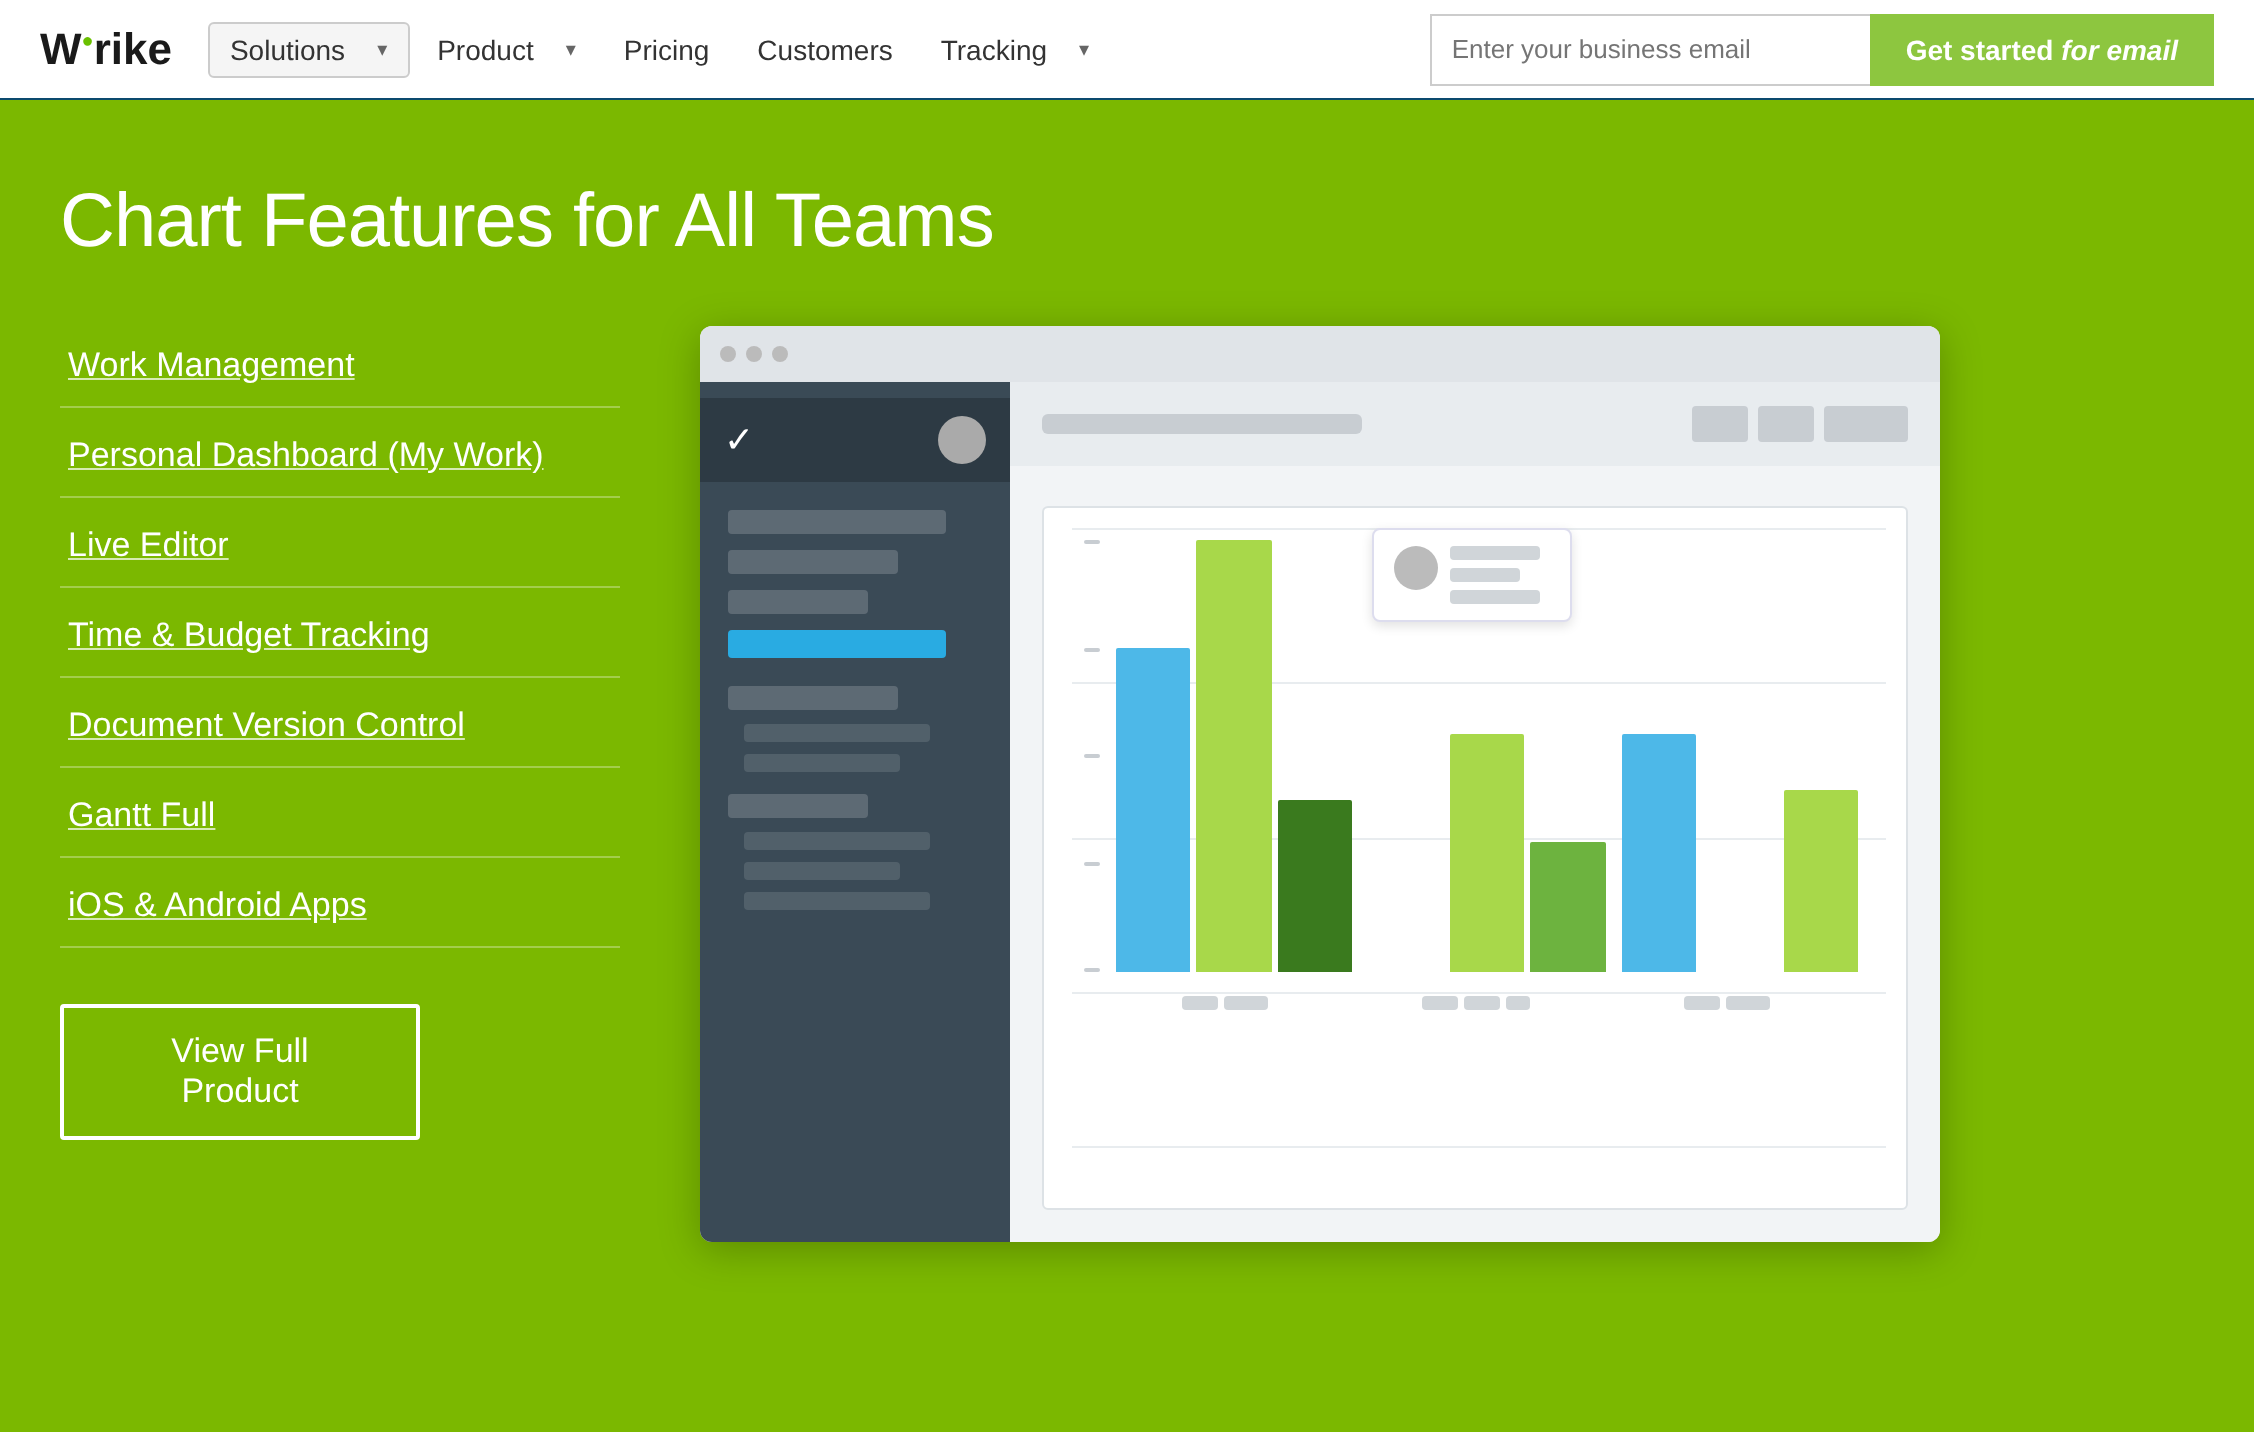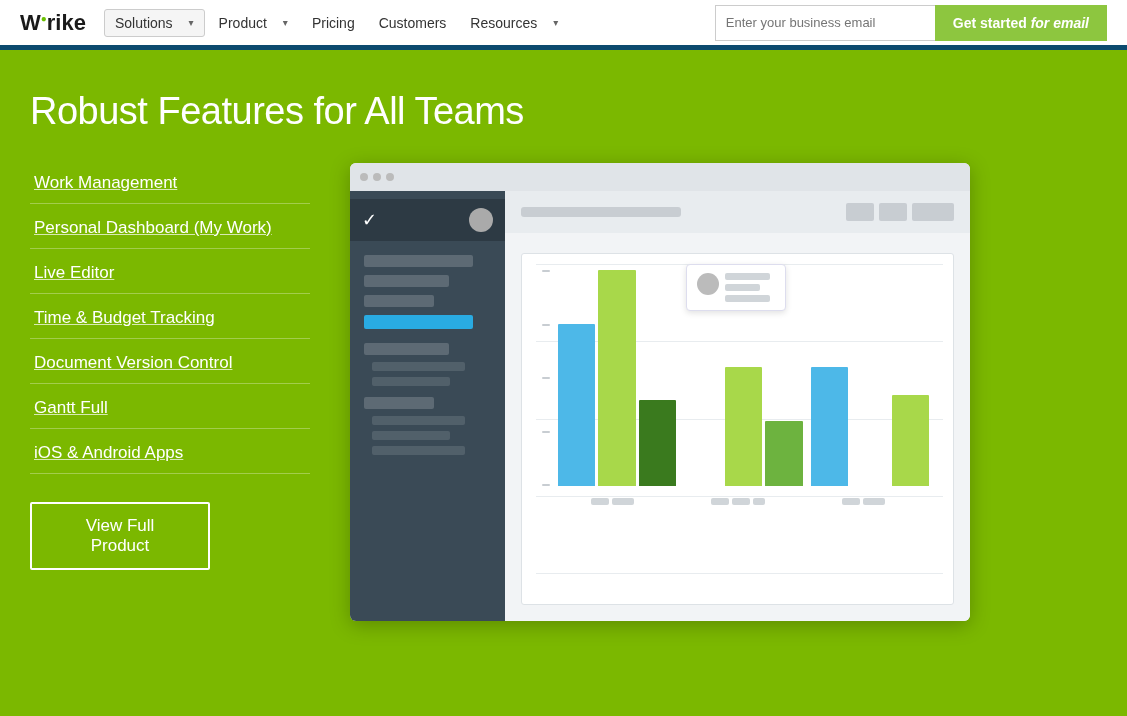--- a/index.html
+++ b/index.html
@@ -5,21 +5,21 @@
     * { margin: 0; padding: 0; box-sizing: border-box; }
     body { font-family: 'Arial', sans-serif; width: 1127px; min-height: 716px; overflow-x: hidden; }
 
     
     nav {
       background: #fff;
       height: 50px;
       display: flex;
       align-items: center;
       padding: 0 20px;
-      border-bottom: 5px solid #0c4a6e;
+      border-bottom: 1px solid #0c4a6e;
       position: relative;
       z-index: 10;
     }
     .nav-logo {
       display: flex;
       align-items: center;
       margin-right: 18px;
     }
     .nav-logo-text {
       font-size: 22px;
@@ -371,34 +371,34 @@
       <span>Product</span>
       <span class="chevron">▾</span>
     </div>
     <div class="nav-item">
       <span>Pricing</span>
     </div>
     <div class="nav-item">
       <span>Customers</span>
     </div>
     <div class="nav-item">
-      <span>Resources</span>
+      <span>Tracking</span>
       <span class="chevron">▾</span>
     </div>
   </div>
   <div class="nav-right">
     <input class="email-input" type="email" placeholder="Enter your business email" style="">
     <button class="cta-btn">
       <span style="font-weight:bold;">Get started </span><em>for email</em>
     </button>
   </div>
 </nav>
 
 <div class="main-content">
-  <h1 class="page-title">Robust Features for All Teams</h1>
+  <h1 class="page-title">Chart Features for All Teams</h1>
 
   <div class="content-layout">
 
     <div class="feature-list">
       <div class="feature-item">Work Management</div>
       <div class="feature-item">Personal Dashboard (My Work)</div>
       <div class="feature-item">Live Editor</div>
       <div class="feature-item">Time &amp; Budget Tracking</div>
       <div class="feature-item">Document Version Control</div>
       <div class="feature-item">Gantt Full</div>

